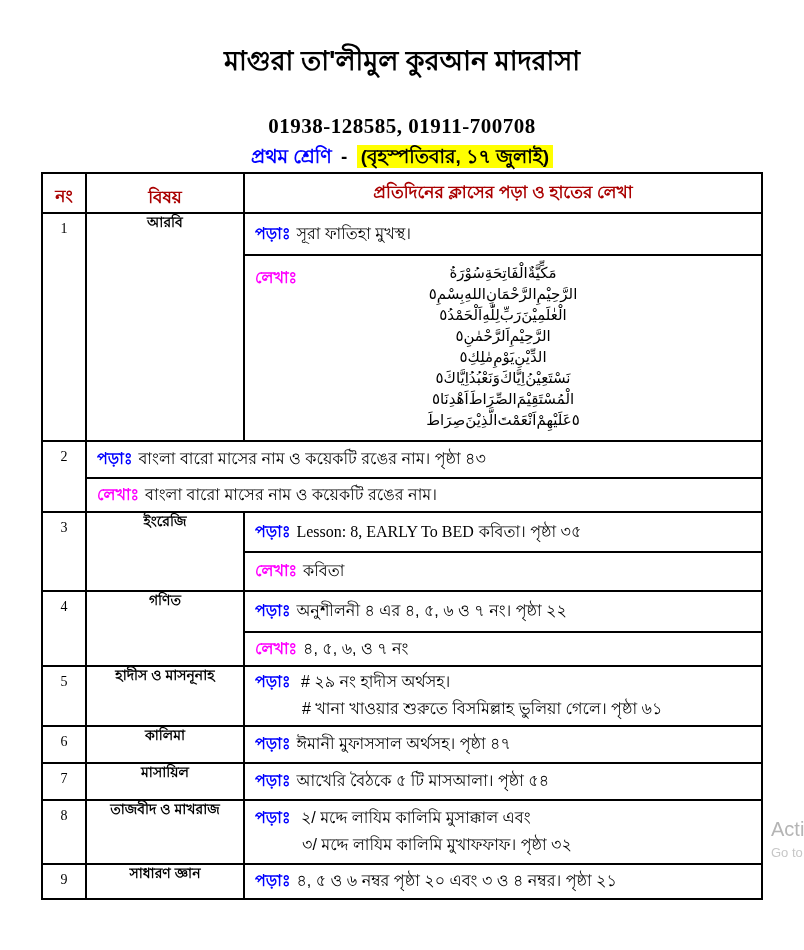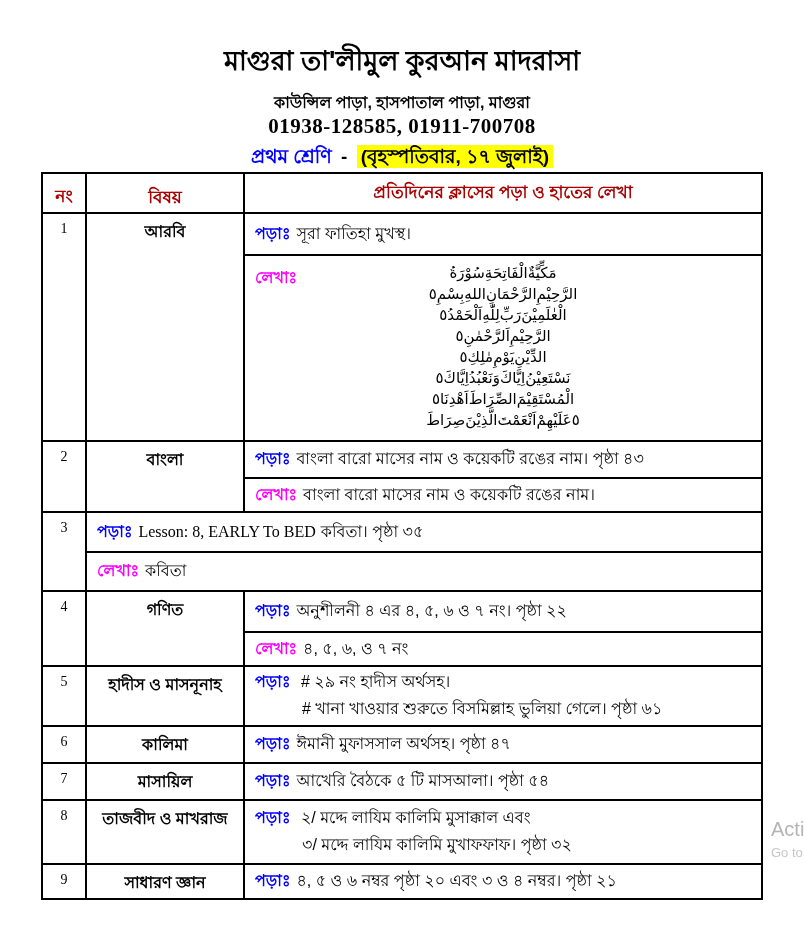--- a/index.html
+++ b/index.html
@@ -19,22 +19,22 @@
   .class-sep{color:#000;margin:0 4px;}
   .hl{background:#FFFF00;padding:1px 4px;color:#000;}
   
   .tbl{position:absolute;left:41px;top:172px;width:722px;border:2px solid #000;
        box-sizing:border-box;background:#fff;}
   .trow{display:flex;border-top:2px solid #000;align-items:stretch;}
   .trow.first{border-top:none;}
   .cell{box-sizing:border-box;}
   .cell-no{width:44px;border-right:2px solid #000;text-align:center;padding-top:7px;
            font-size:14px;font-family:"Liberation Serif",serif;}
-  .cell-subj{width:158px;border-right:2px solid #000;text-align:center;padding-top:8px;
-             font-weight:bold;font-size:16px;line-height:1.25;}
+  .cell-subj{width:158px;border-right:2px solid #000;text-align:center;
+             font-weight:bold;font-size:14px;line-height:1.25;}
   .cell-content{flex:1;display:flex;flex-direction:column;min-width:0;}
   .subcell{display:flex;align-items:center;padding:0 10px;box-sizing:border-box;
            font-size:16px;}
   .subcell + .subcell{border-top:2px solid #000;}
   .subcell.multi{flex-direction:column;align-items:flex-start;justify-content:center;}
   .subcell.multi .line{display:block;}
   .indent2{margin-left:47px;}
   .lbl{font-weight:bold;margin-right:6px;white-space:nowrap;}
   .lbl-read{color:#0000FF;}
   .lbl-write{color:#FF00FF;}
@@ -51,21 +51,20 @@
              font-family:"Liberation Sans",sans-serif;}
   .wm1{font-size:20px;color:#B5B5B5;}
   .wm2{font-size:13px;color:#C7C7C7;margin-top:4px;}
 </style>
 </head>
 <body>
 
 <div class="page">
 
   <div class="doc-title">মাগুরা তা'লীমুল কুরআন মাদরাসা</div>
-  <div class="doc-address">কাউন্সিল পাড়া, হাসপাতাল পাড়া, মাগুরা</div>
   <div class="doc-phone">01938-128585, 01911-700708</div>
   <div class="doc-class">
     <span class="class-label">প্রথম শ্রেণি</span>
     <span class="class-sep">-</span>
     <span class="hl">(বৃহস্পতিবার, ১৭ জুলাই)</span>
   </div>
 
   <div class="tbl">
 
     <div class="trow first" style="height:38px">
@@ -136,35 +135,35 @@
                 <span dir="rtl" lang="ar">عَلَيْهِمْ</span>
                 <span dir="rtl" lang="ar">٥</span>
               </div>
             </div>
         </div>
       </div>
     </div>
 
     <div class="trow">
       <div class="cell cell-no">2</div>
-      <div class="cell cell-subj">বাংলা</div>
       <div class="cell cell-content">
         <div class="subcell" style="height:35px">
           <span class="lbl lbl-read">পড়াঃ</span>
           <span>বাংলা বারো মাসের নাম ও কয়েকটি রঙের নাম। পৃষ্ঠা ৪৩</span>
         </div>
         <div class="subcell" style="height:34px">
           <span class="lbl lbl-write">লেখাঃ</span>
           <span>বাংলা বারো মাসের নাম ও কয়েকটি রঙের নাম।</span>
         </div>
       </div>
     </div>
 
     <div class="trow">
       <div class="cell cell-no">3</div>
+      <div class="cell cell-subj">ইংরেজি</div>
       <div class="cell cell-content">
         <div class="subcell" style="height:38px">
           <span class="lbl lbl-read">পড়াঃ</span>
           <span class="en-serif">Lesson: 8, EARLY To BED</span>
           <span>কবিতা। পৃষ্ঠা ৩৫</span>
         </div>
         <div class="subcell" style="height:39px">
           <span class="lbl lbl-write">লেখাঃ</span>
           <span>কবিতা</span>
         </div>

